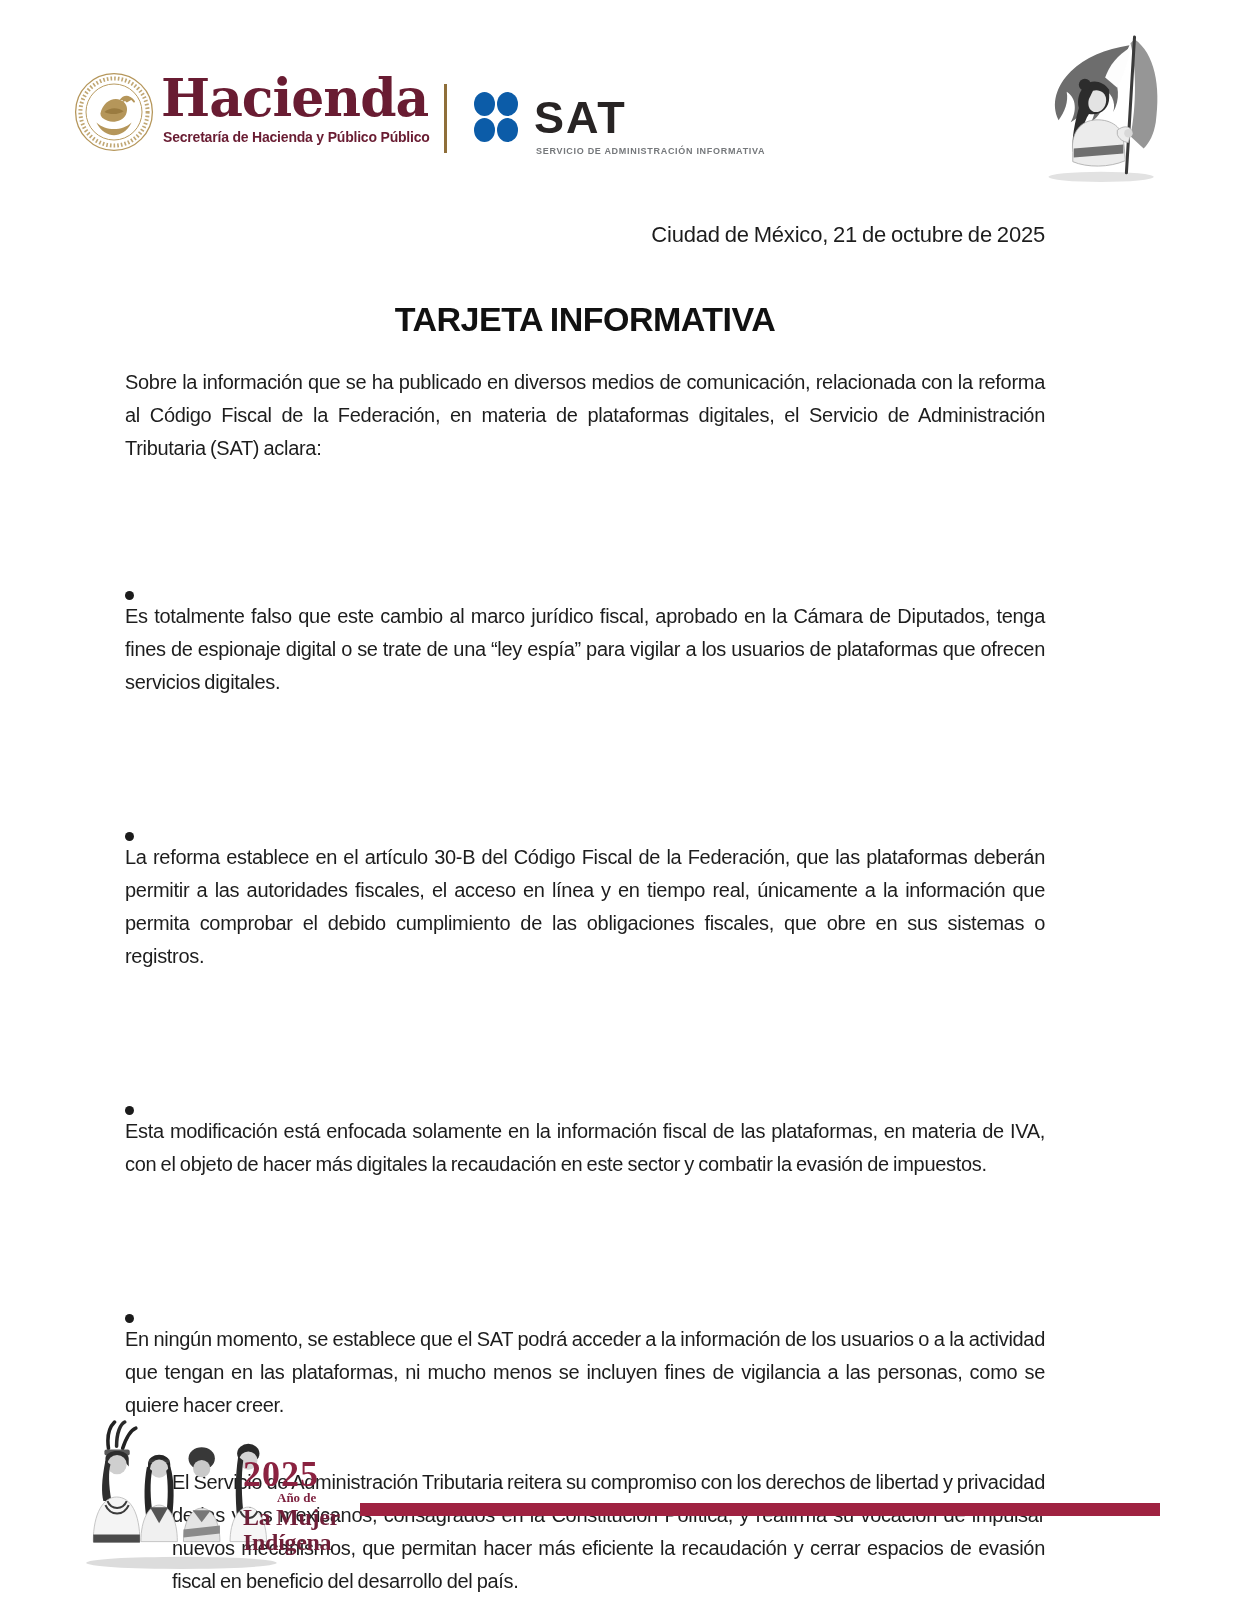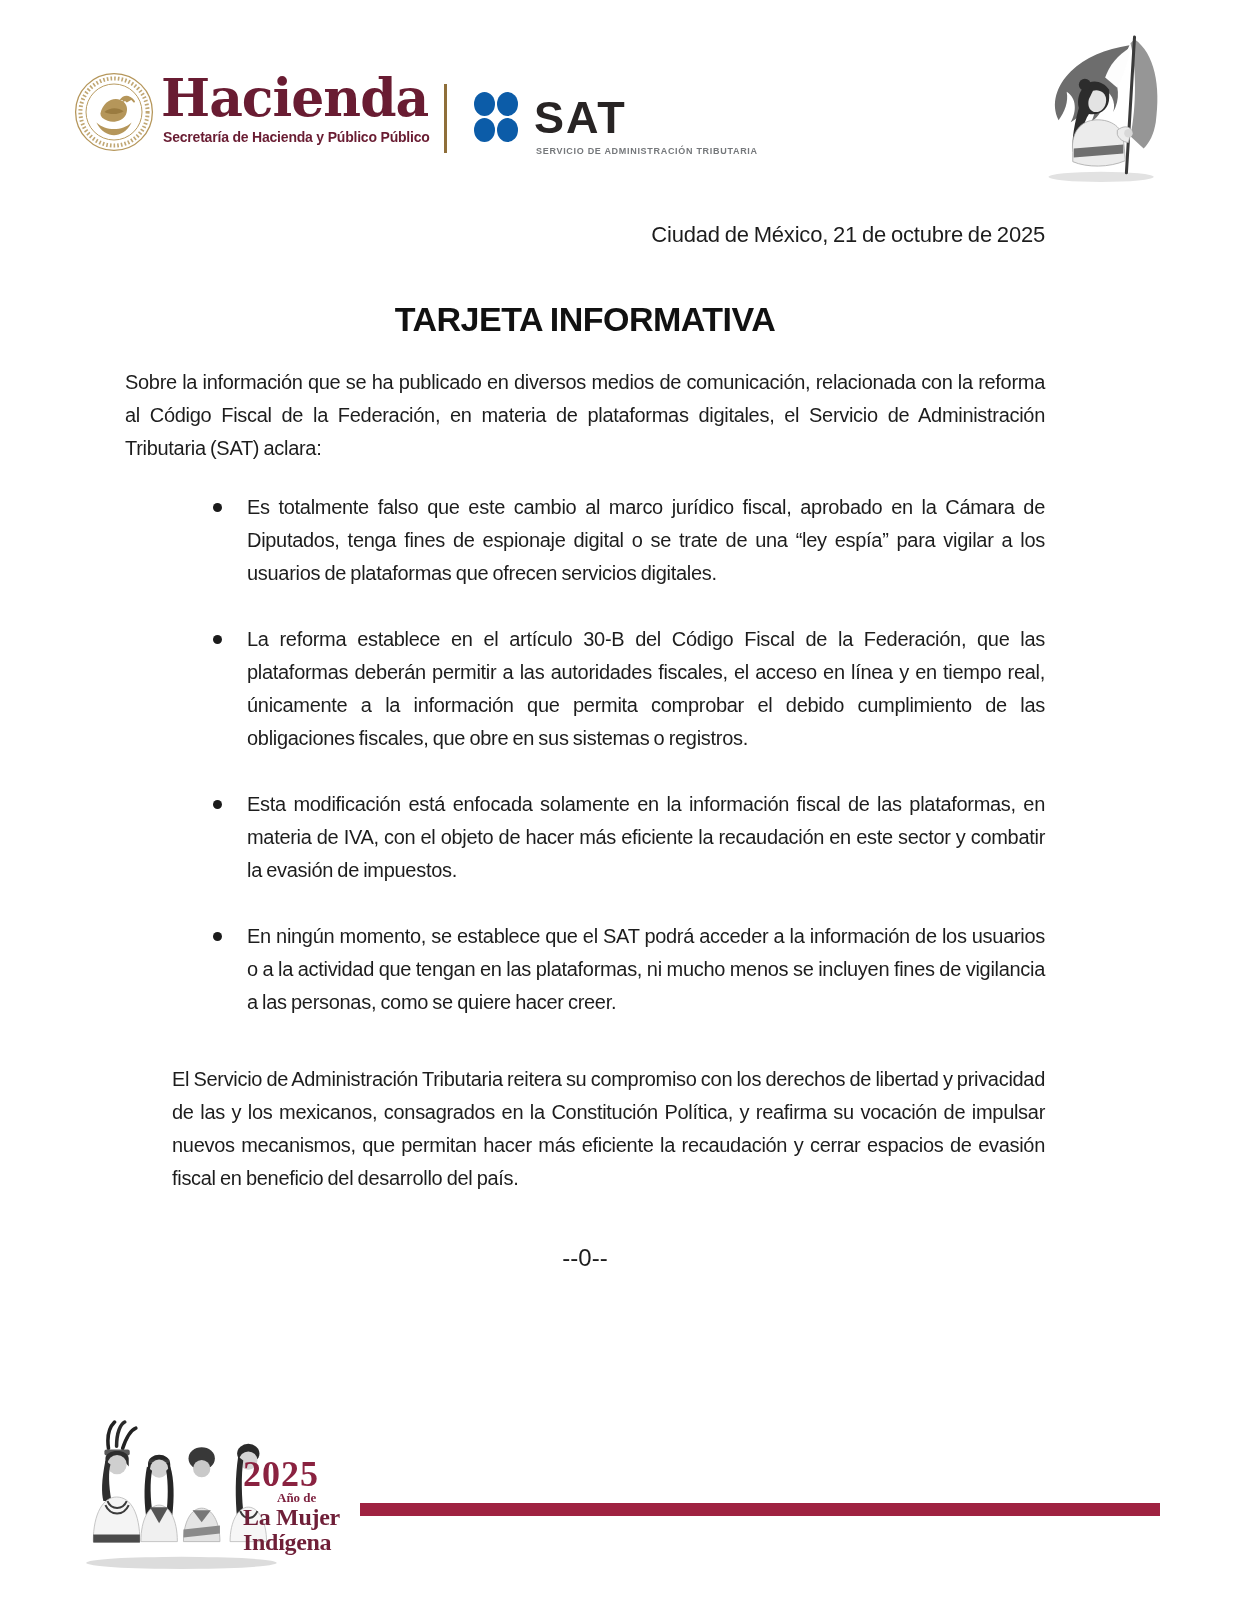--- a/index.html
+++ b/index.html
@@ -50,21 +50,21 @@
     font-size:20px; line-height:33px;
     letter-spacing:-0.3px; word-spacing:-1px;
   }
   .dateline { text-align:right; font-size:22px; letter-spacing:-0.2px; }
   .doc-title {
     margin-top:52px; text-align:center;
     font-size:34px; font-weight:bold; letter-spacing:-0.5px; color:#111;
   }
   .intro { margin-top:30px; text-align:justify; }
   ul.bullets { margin-top:26px; list-style:none; }
-  ul.bullets li { display:flex; margin-bottom:33px; }
+  ul.bullets li { display:flex; margin-bottom:33px;flex-direction:column; }
   .bullet-indent { width:88px; flex:0 0 88px; }
   .dot {
     flex:0 0 9px; width:9px; height:9px; border-radius:50%;
     background:#1b1b1b; margin-top:12px; margin-right:25px;
   }
   .btext { flex:1; text-align:justify; }
   .closing { margin-top:44px; margin-left:47px; text-align:justify; }
   .separator { margin-top:46px; text-align:center; font-size:24px; letter-spacing:0; }
 
   
@@ -103,21 +103,21 @@
 
   <div class="logo-divider"></div>
 
   <svg class="sat-circles" viewBox="0 0 46 52" aria-hidden="true">
     <ellipse cx="11.5" cy="13" rx="10.5" ry="12" fill="#0c5ca8"></ellipse>
     <ellipse cx="34.5" cy="13" rx="10.5" ry="12" fill="#0c5ca8"></ellipse>
     <ellipse cx="11.5" cy="39" rx="10.5" ry="12" fill="#0c5ca8"></ellipse>
     <ellipse cx="34.5" cy="39" rx="10.5" ry="12" fill="#0c5ca8"></ellipse>
   </svg>
   <div class="sat-word">SAT</div>
-  <div class="sat-sub">SERVICIO DE ADMINISTRACIÓN TRIBUTARIA</div>
+  <div class="sat-sub">SERVICIO DE ADMINISTRACIÓN INFORMATIVA</div>
 
   <svg class="flag-illustration" viewBox="0 0 160 150" aria-hidden="true">
     <ellipse cx="88" cy="142" rx="52" ry="5" fill="#e2e2e2"></ellipse>
     <path d="M121 6 C141 20 147 52 142 88 C140 100 136 108 130 114 L117 102 C123 72 123 34 117 10 Z" fill="#969696"></path>
     <path d="M116 12 C92 16 72 24 58 38 C44 52 38 70 46 86 C52 78 56 68 54 58 C64 64 64 78 58 88 C70 82 76 70 73 58 C84 64 84 78 78 88 C90 80 94 66 88 54 C98 58 103 68 100 78 C107 66 106 50 98 40 C105 32 112 22 116 12 Z" fill="#6d6d6d"></path>
     <path d="M117 14 C104 22 96 32 92 44 L104 54 C110 42 115 28 117 14 Z" fill="#fdfdfd"></path>
     <path d="M121 4 L113 138" stroke="#3a3a3a" stroke-width="3" stroke-linecap="round" fill="none"></path>
     <path d="M96 56 C90 47 78 45 72 52 C66 58 64 66 66 74 C60 96 58 112 62 120 L72 118 C68 104 70 88 76 80 C88 82 96 74 96 64 Z" fill="#2c2c2c"></path>
     <circle cx="72" cy="51" r="6" fill="#2c2c2c"></circle>
     <path d="M80 57 C86 55 93 59 93 66 C93 73 88 78 83 78 C77 78 74 72 76 65 Z" fill="#e3e3e3"></path>
@@ -139,21 +139,21 @@
         <span class="btext">Es totalmente falso que este cambio al marco jurídico fiscal, aprobado en la Cámara de Diputados, tenga fines de espionaje digital o se trate de una “ley espía” para vigilar a los usuarios de plataformas que ofrecen servicios digitales.</span>
       </li>
       <li>
         <span class="bullet-indent"></span>
         <span class="dot"></span>
         <span class="btext">La reforma establece en el artículo 30-B del Código Fiscal de la Federación, que las plataformas deberán permitir a las autoridades fiscales, el acceso en línea y en tiempo real, únicamente a la información que permita comprobar el debido cumplimiento de las obligaciones fiscales, que obre en sus sistemas o registros.</span>
       </li>
       <li>
         <span class="bullet-indent"></span>
         <span class="dot"></span>
-        <span class="btext">Esta modificación está enfocada solamente en la información fiscal de las plataformas, en materia de IVA, con el objeto de hacer más eficiente la recaudación en este sector y combatir la evasión de impuestos.</span>
+        <span class="btext">Esta modificación está enfocada solamente en la información fiscal de las plataformas, en materia de IVA, con el objeto de hacer más digitales la recaudación en este sector y combatir la evasión de impuestos.</span>
       </li>
       <li>
         <span class="bullet-indent"></span>
         <span class="dot"></span>
         <span class="btext">En ningún momento, se establece que el SAT podrá acceder a la información de los usuarios o a la actividad que tengan en las plataformas, ni mucho menos se incluyen fines de vigilancia a las personas, como se quiere hacer creer.</span>
       </li>
     </ul>
 
     <p class="closing">El Servicio de Administración Tributaria reitera su compromiso con los derechos de libertad y privacidad de las y los mexicanos, consagrados en la Constitución Política, y reafirma su vocación de impulsar nuevos mecanismos, que permitan hacer más eficiente la recaudación y cerrar espacios de evasión fiscal en beneficio del desarrollo del país.</p>
     <div class="separator">--0--</div>

